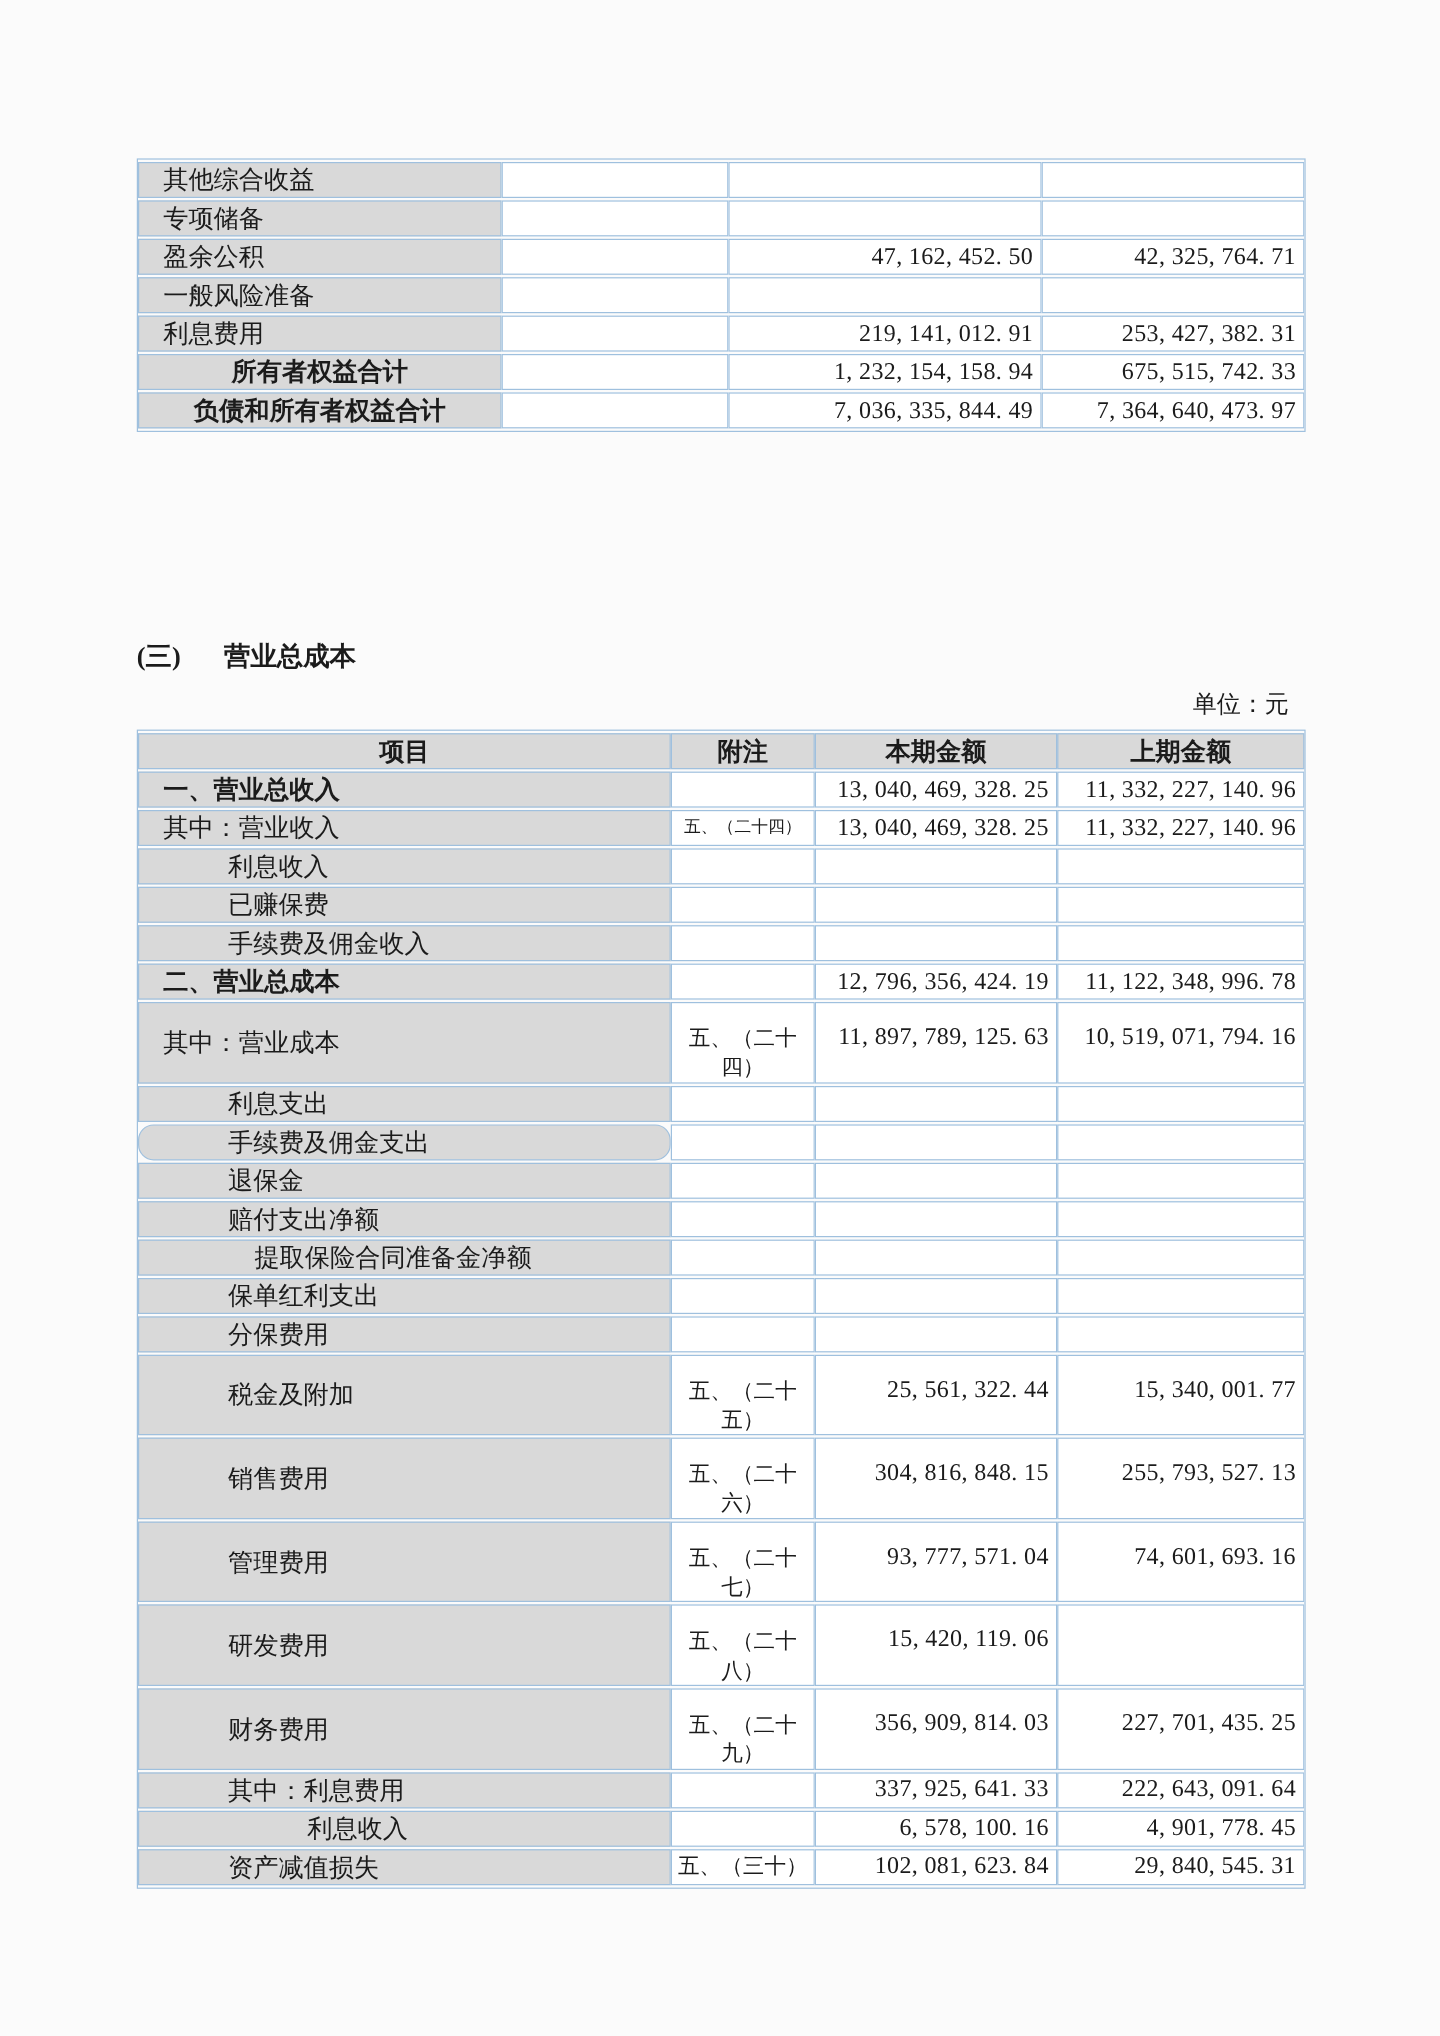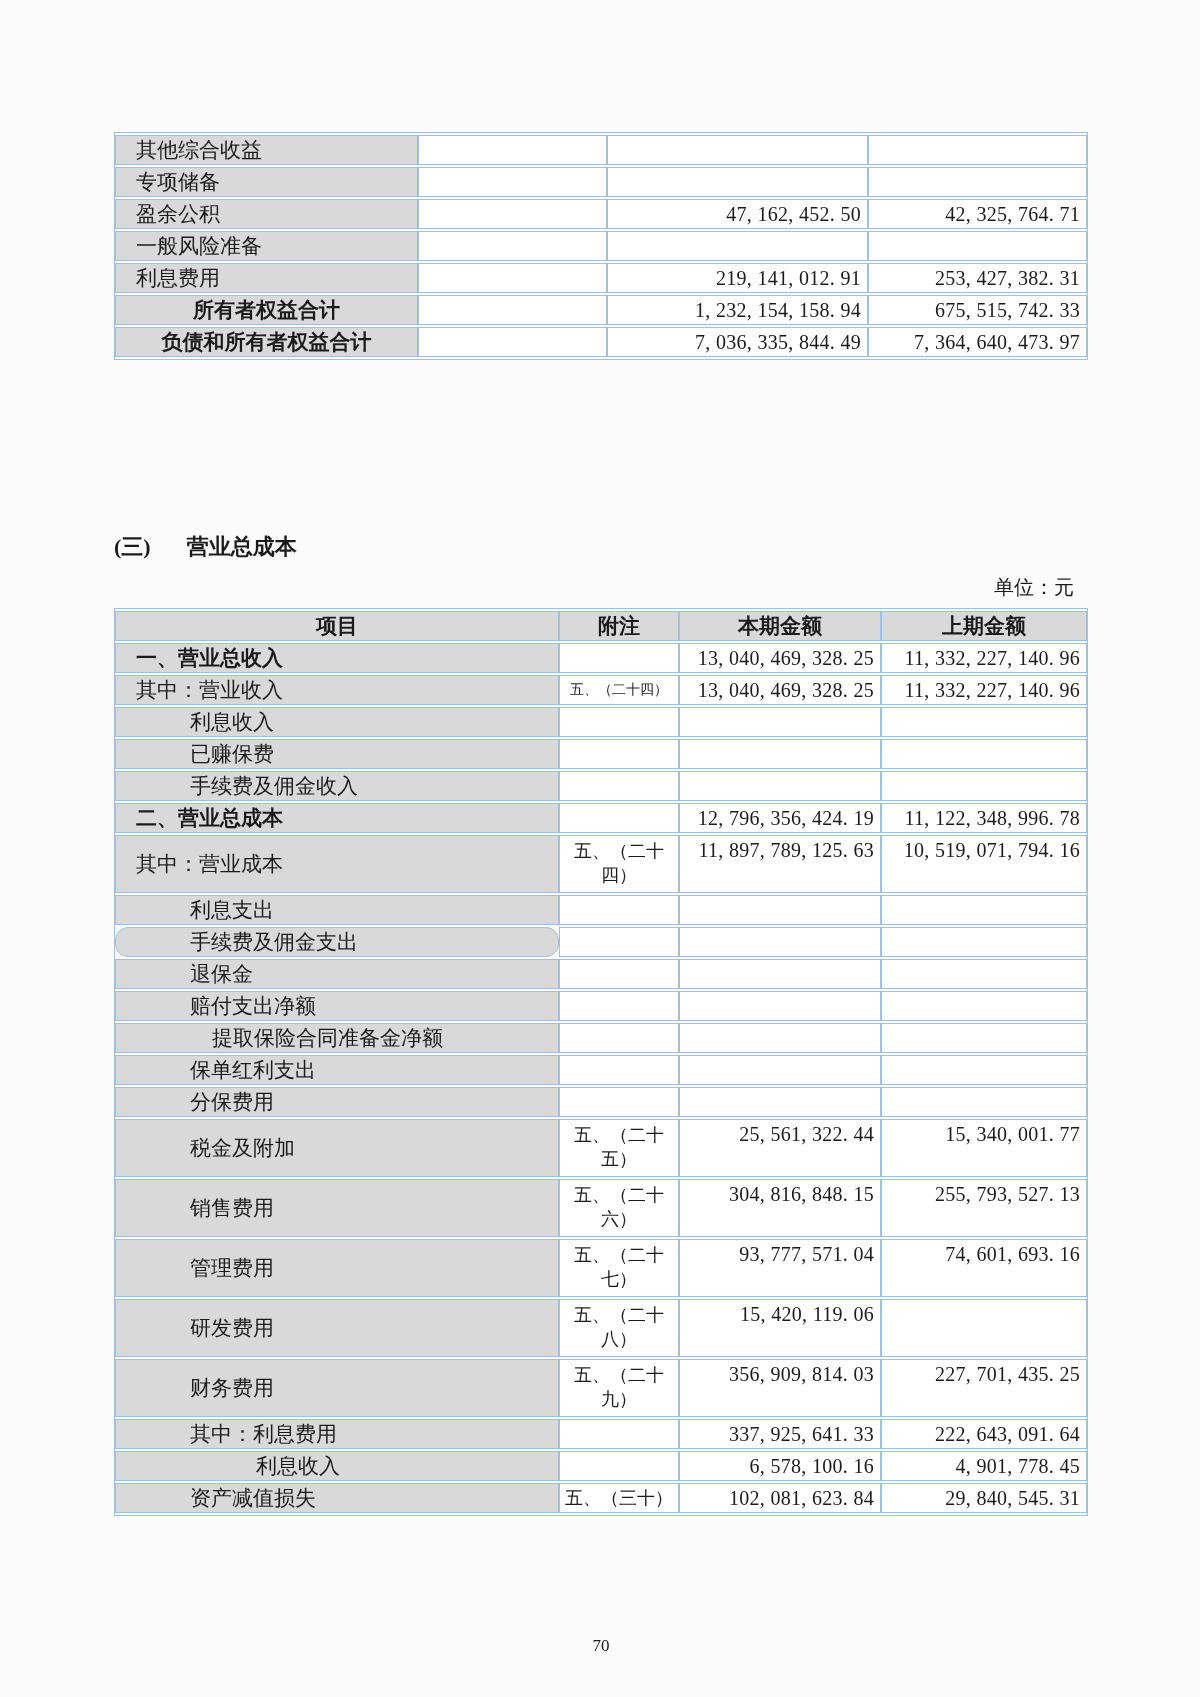--- a/index.html
+++ b/index.html
@@ -47,21 +47,21 @@
     line-height:1.35;
     padding:0 4px;
   }
   .c-num {
     font-size:20px;
     text-align:right;
     padding-right:6px;
     letter-spacing:0.3px;
   }
   tr.tall td { height:58px; }
-  tr.tall .c-num, tr.tall .c-note { vertical-align:top; padding-top:3px; }
+  tr.tall .c-num, tr.tall .c-note { vertical-align:top; padding-top:17px; }
   .bold { font-weight:bold; }
   .center { text-align:center; padding-left:0 !important; }
   .small-note { font-size:14px; }
 
   .tbl.balance { margin-top:132px; }
 
   .heading {
     margin-left:114px;
     margin-top:172px;
     font-size:22px;

